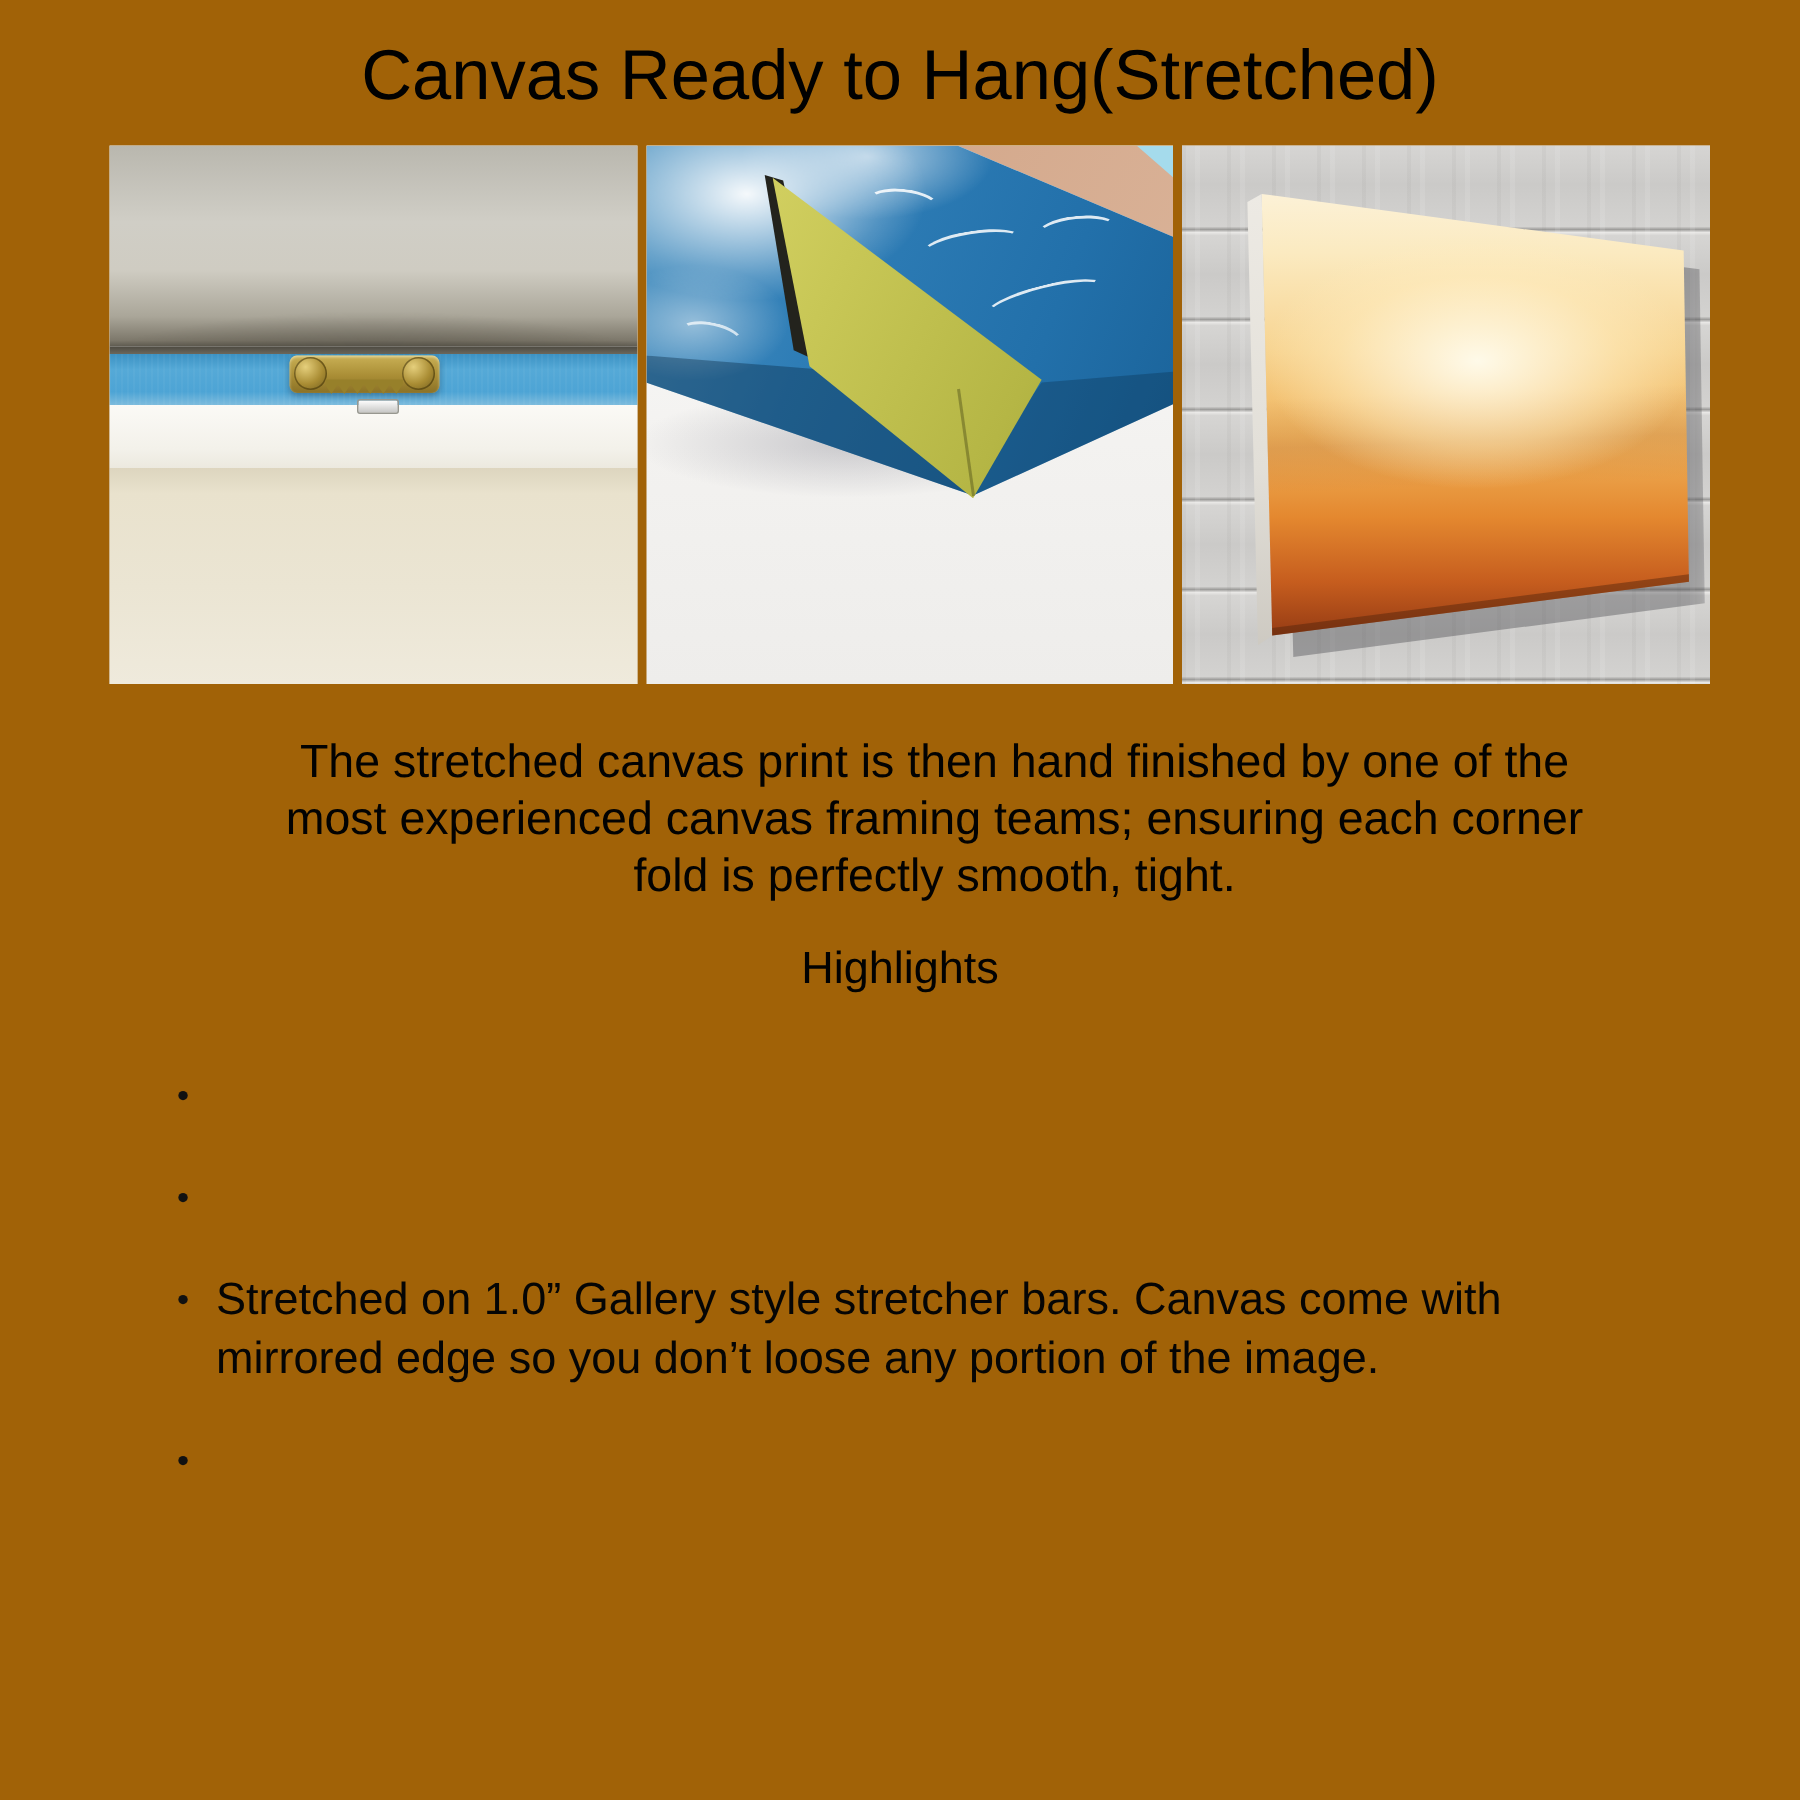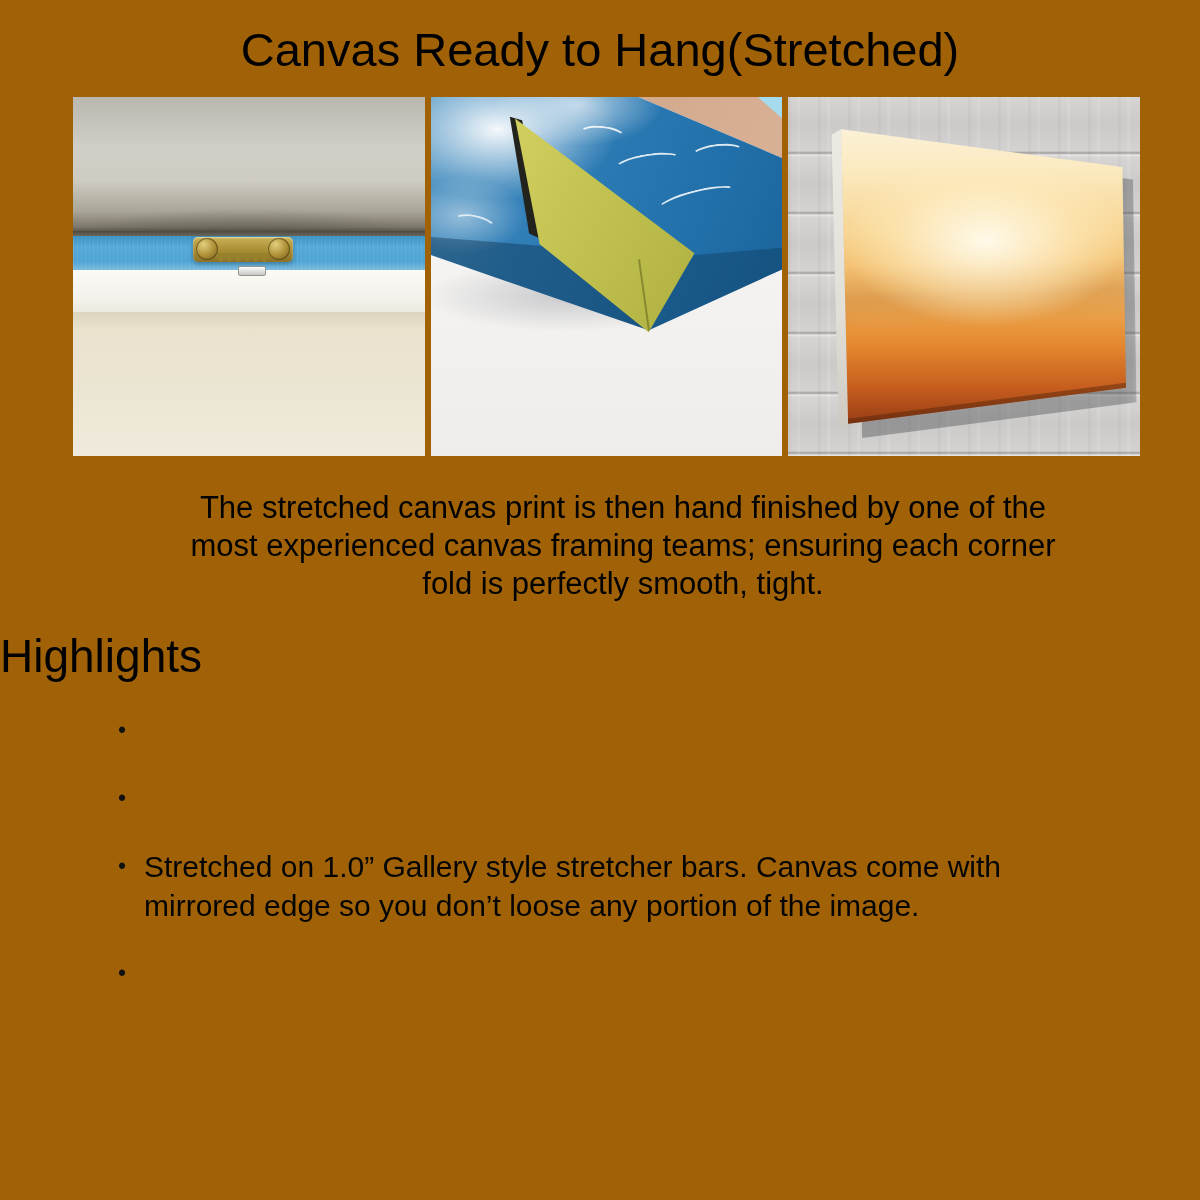--- a/index.html
+++ b/index.html
@@ -105,22 +105,22 @@
       linear-gradient(180deg,#fdf7e9 0%,#fbeac0 20%,#f7d491 38%,#f0b45c 54%,#e4882f 69%,#c65d1e 81%,#963c14 91%,#6f2b10 100%);}
   .p3-bottomedge{left:0;top:0;width:100%;height:100%;
     clip-path:polygon(17% 89.6%,96% 79.6%,96% 81%,17% 91%);
     background:rgba(80,35,10,.45);}
 
   
   .desc{position:absolute;left:123px;top:489px;width:1000px;margin:0;
         font-size:31px;line-height:38px;white-space:pre-line;color:#020202;text-align:center;}
 
   
-  .hl-title{position:absolute;top:629px;left:0;right:0;margin:0;
-            font-size:46px;font-weight:400;color:#020202;}
+  .hl-title{position:absolute;top:629px;left:0;right:0;margin:0;text-align:center;
+            font-size:30px;font-weight:400;color:#020202;}
   .hl-list{position:absolute;left:118px;top:711px;width:1020px;margin:0;padding:0;list-style:none;}
   .hl-item{display:flex;margin:0 0 29px 0;font-size:30px;line-height:39px;color:#050505;}
   .bullet{flex:0 0 26px;font-size:23px;line-height:39px;color:#111;}
   .htext{white-space:pre-line;}
 
   
   .logo{position:absolute;top:1096px;right:38px;font-size:58px;line-height:70px;
         font-weight:700;letter-spacing:-1px;color:#1b1b1f;}
   .logo-a{position:relative;display:inline-block;z-index:1;}
   .logo-a::before{content:"";position:absolute;left:10px;top:27px;width:0;height:0;z-index:-1;

